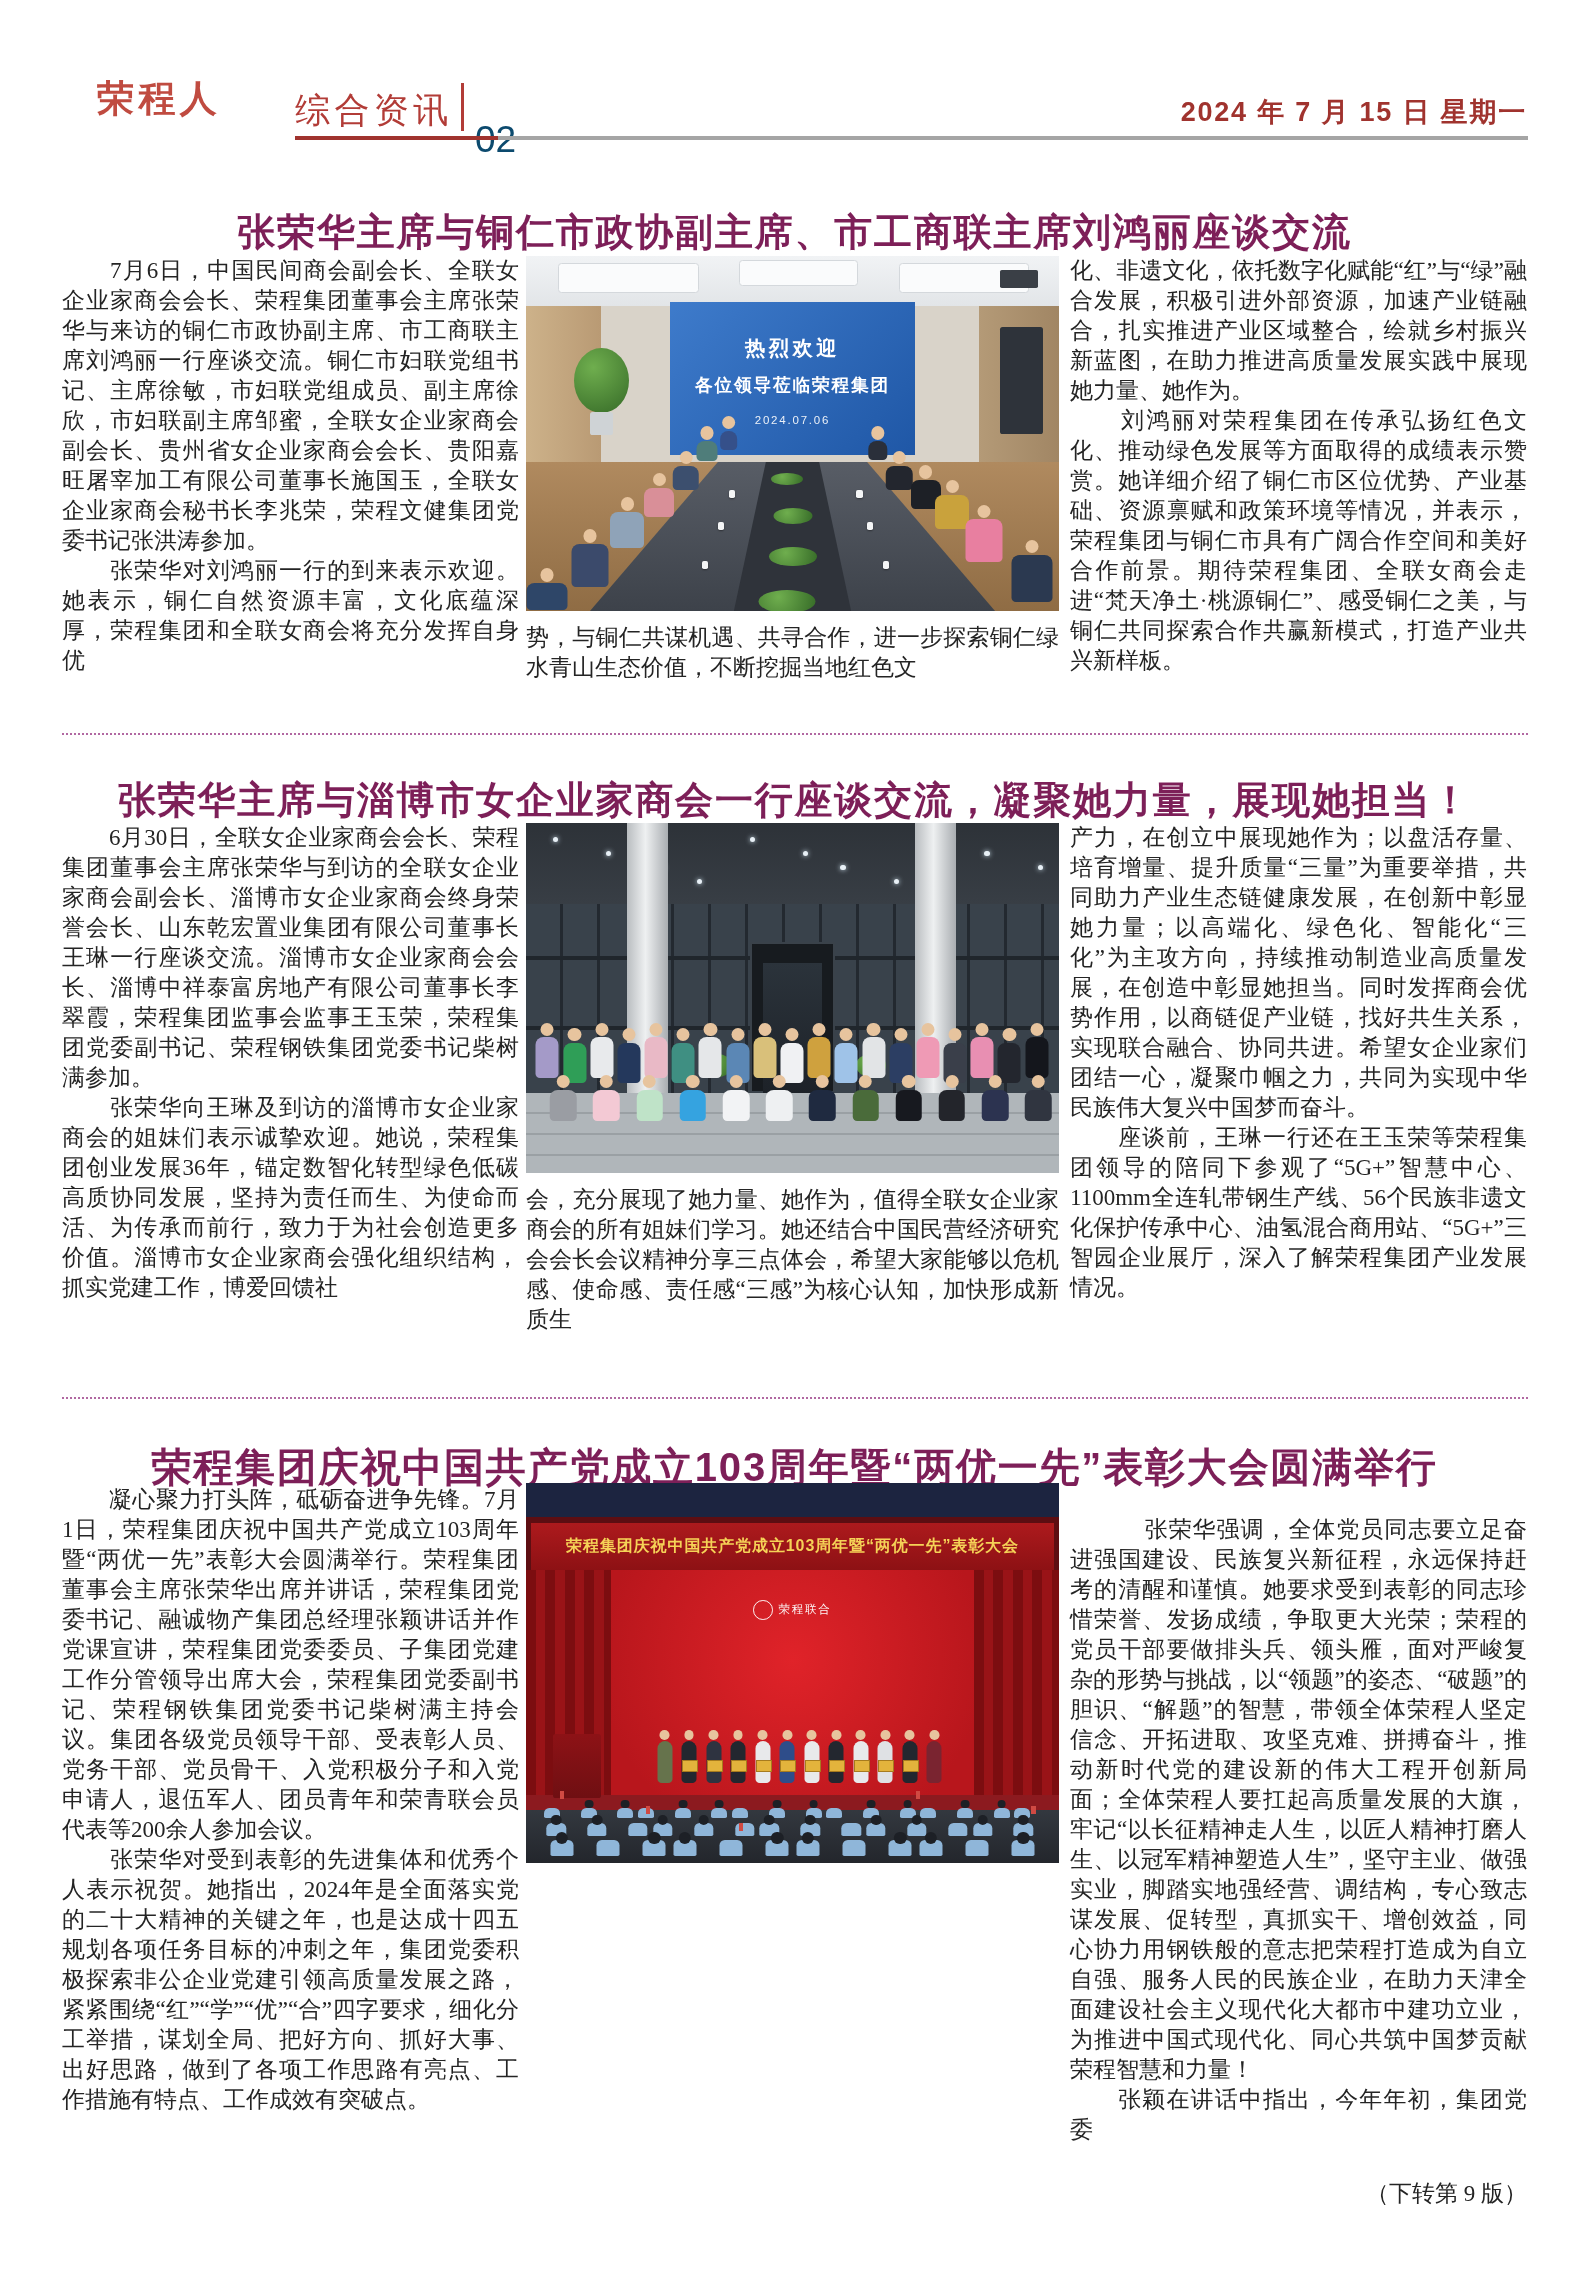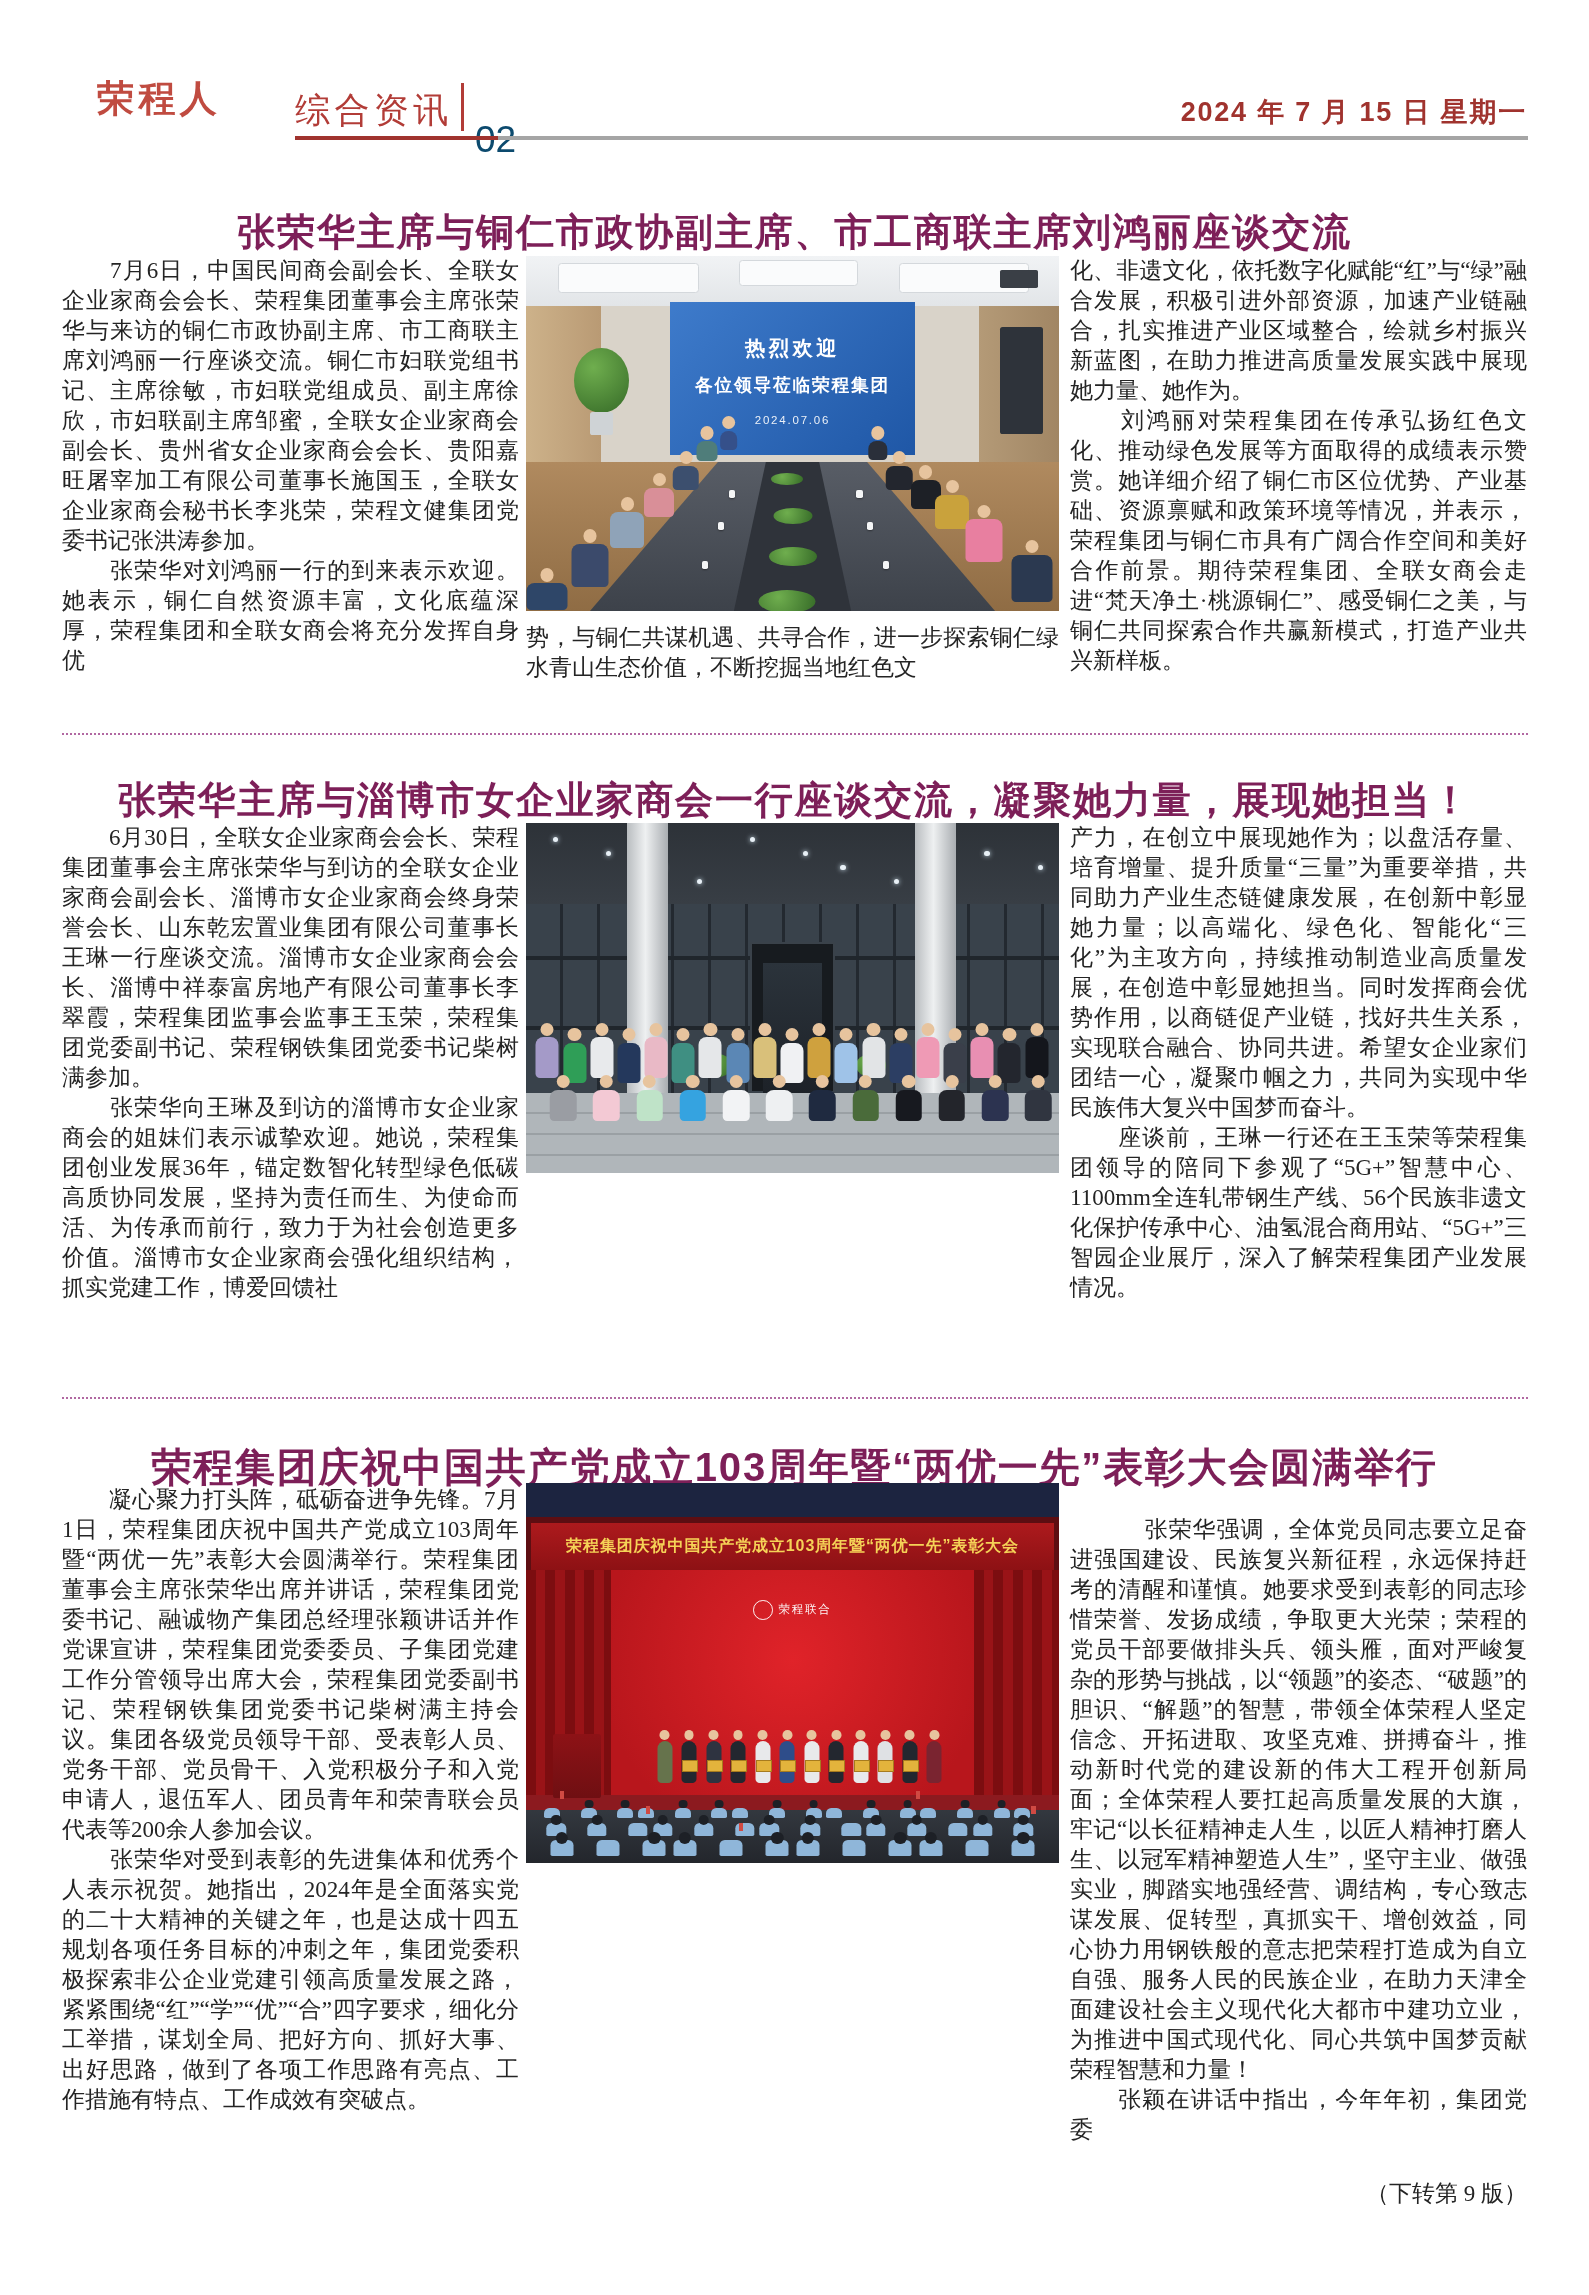--- a/index.html
+++ b/index.html
@@ -376,20 +376,21 @@
           <div class="head" style="height: 13.2px; width: 13.2px;"></div>
           <div class="torso" style="background: rgb(44, 51, 80);"></div>
         </div>
         <div class="fig" style="left: 96.1%; top: 72%; width: 26.5px; height: 46px;">
           <div class="head" style="height: 13.2px; width: 13.2px;"></div>
           <div class="torso" style="background: rgb(48, 53, 64);"></div>
         </div>
       </div>
   </div>
 
+  <div class="col mid" id="a2m">会，充分展现了她力量、她作为，值得全联女企业家商会的所有姐妹们学习。她还结合中国民营经济研究会会长会议精神分享三点体会，希望大家能够以危机感、使命感、责任感“三感”为核心认知，加快形成新质生</div>
   <div class="col" id="a2r">产力，在创立中展现她作为；以盘活存量、培育增量、提升质量“三量”为重要举措，共同助力产业生态链健康发展，在创新中彰显她力量；以高端化、绿色化、智能化“三化”为主攻方向，持续推动制造业高质量发展，在创造中彰显她担当。同时发挥商会优势作用，以商链促产业链，找好共生关系，实现联合融合、协同共进。希望女企业家们团结一心，凝聚巾帼之力，共同为实现中华民族伟大复兴中国梦而奋斗。
 　　座谈前，王琳一行还在王玉荣等荣程集团领导的陪同下参观了“5G+”智慧中心、1100mm全连轧带钢生产线、56个民族非遗文化保护传承中心、油氢混合商用站、“5G+”三智园企业展厅，深入了解荣程集团产业发展情况。</div>
   <div class="sep" id="sep2"></div>
 
   <h1 class="title" id="t3">荣程集团庆祝中国共产党成立103周年暨“两优一先”表彰大会圆满举行</h1>
   <div class="col" id="a3l">　　凝心聚力打头阵，砥砺奋进争先锋。7月1日，荣程集团庆祝中国共产党成立103周年暨“两优一先”表彰大会圆满举行。荣程集团董事会主席张荣华出席并讲话，荣程集团党委书记、融诚物产集团总经理张颖讲话并作党课宣讲，荣程集团党委委员、子集团党建工作分管领导出席大会，荣程集团党委副书记、荣程钢铁集团党委书记柴树满主持会议。集团各级党员领导干部、受表彰人员、党务干部、党员骨干、入党积极分子和入党申请人，退伍军人、团员青年和荣青联会员代表等200余人参加会议。
 　　张荣华对受到表彰的先进集体和优秀个人表示祝贺。她指出，2024年是全面落实党的二十大精神的关键之年，也是达成十四五规划各项任务目标的冲刺之年，集团党委积极探索非公企业党建引领高质量发展之路，紧紧围绕“红”“学”“优”“合”四字要求，细化分工举措，谋划全局、把好方向、抓好大事、出好思路，做到了各项工作思路有亮点、工作措施有特点、工作成效有突破点。</div>
 
   <div class="photo" id="p3">
     <div class="layer p3-top"></div>

